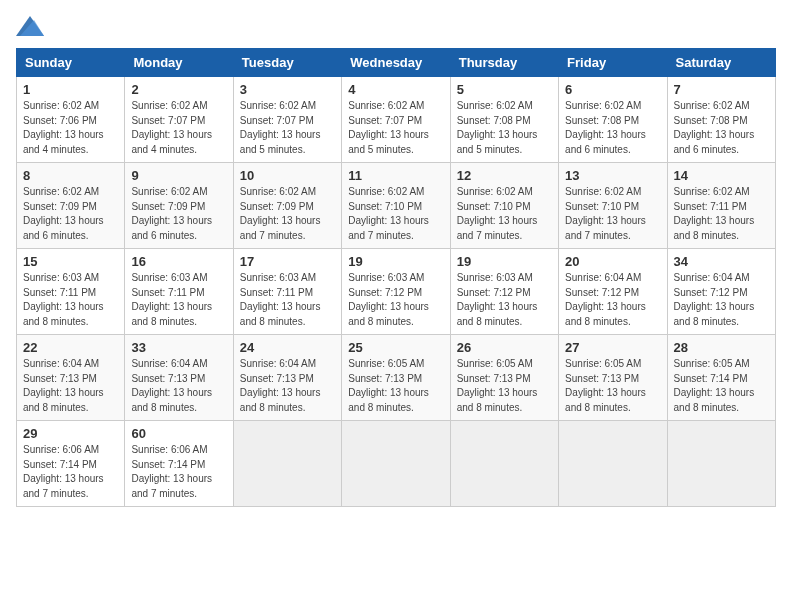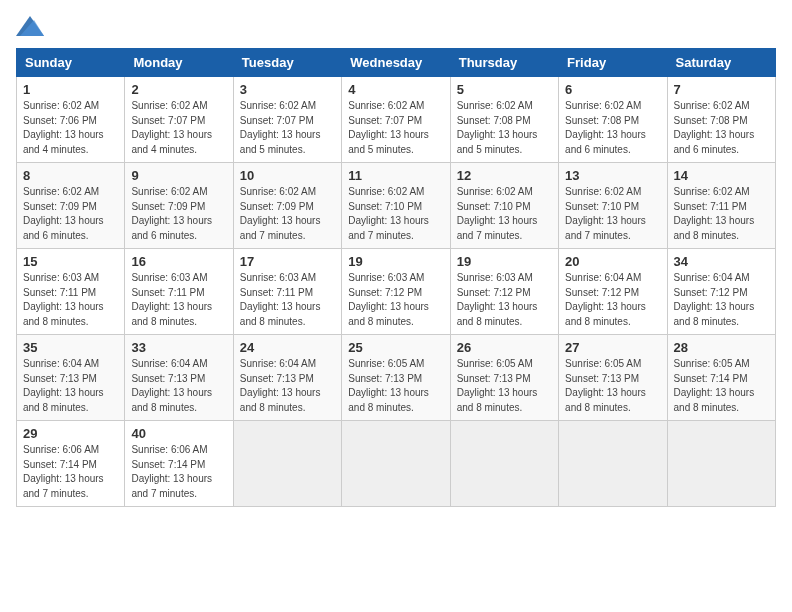--- a/index.html
+++ b/index.html
@@ -192,21 +192,21 @@
           <span class="day-num">20</span>
           <div class="day-info">Sunrise: 6:04 AM<br>Sunset: 7:12 PM<br>Daylight: 13 hours and 8 minutes.</div>
         </td>
         <td>
           <span class="day-num">34</span>
           <div class="day-info">Sunrise: 6:04 AM<br>Sunset: 7:12 PM<br>Daylight: 13 hours and 8 minutes.</div>
         </td>
       </tr>
       <tr>
         <td>
-          <span class="day-num">35</span>
+          <span class="day-num">22</span>
           <div class="day-info">Sunrise: 6:04 AM<br>Sunset: 7:13 PM<br>Daylight: 13 hours and 8 minutes.</div>
         </td>
         <td>
           <span class="day-num">33</span>
           <div class="day-info">Sunrise: 6:04 AM<br>Sunset: 7:13 PM<br>Daylight: 13 hours and 8 minutes.</div>
         </td>
         <td>
           <span class="day-num">24</span>
           <div class="day-info">Sunrise: 6:04 AM<br>Sunset: 7:13 PM<br>Daylight: 13 hours and 8 minutes.</div>
         </td>
@@ -226,21 +226,21 @@
           <span class="day-num">28</span>
           <div class="day-info">Sunrise: 6:05 AM<br>Sunset: 7:14 PM<br>Daylight: 13 hours and 8 minutes.</div>
         </td>
       </tr>
       <tr>
         <td>
           <span class="day-num">29</span>
           <div class="day-info">Sunrise: 6:06 AM<br>Sunset: 7:14 PM<br>Daylight: 13 hours and 7 minutes.</div>
         </td>
         <td>
-          <span class="day-num">40</span>
+          <span class="day-num">60</span>
           <div class="day-info">Sunrise: 6:06 AM<br>Sunset: 7:14 PM<br>Daylight: 13 hours and 7 minutes.</div>
         </td>
         <td style="background: rgb(239, 239, 239);"></td>
         <td style="background: rgb(239, 239, 239);"></td>
         <td style="background: rgb(239, 239, 239);"></td>
         <td style="background: rgb(239, 239, 239);"></td>
         <td style="background: rgb(239, 239, 239);"></td>
       </tr>
     </tbody>
 </table>

